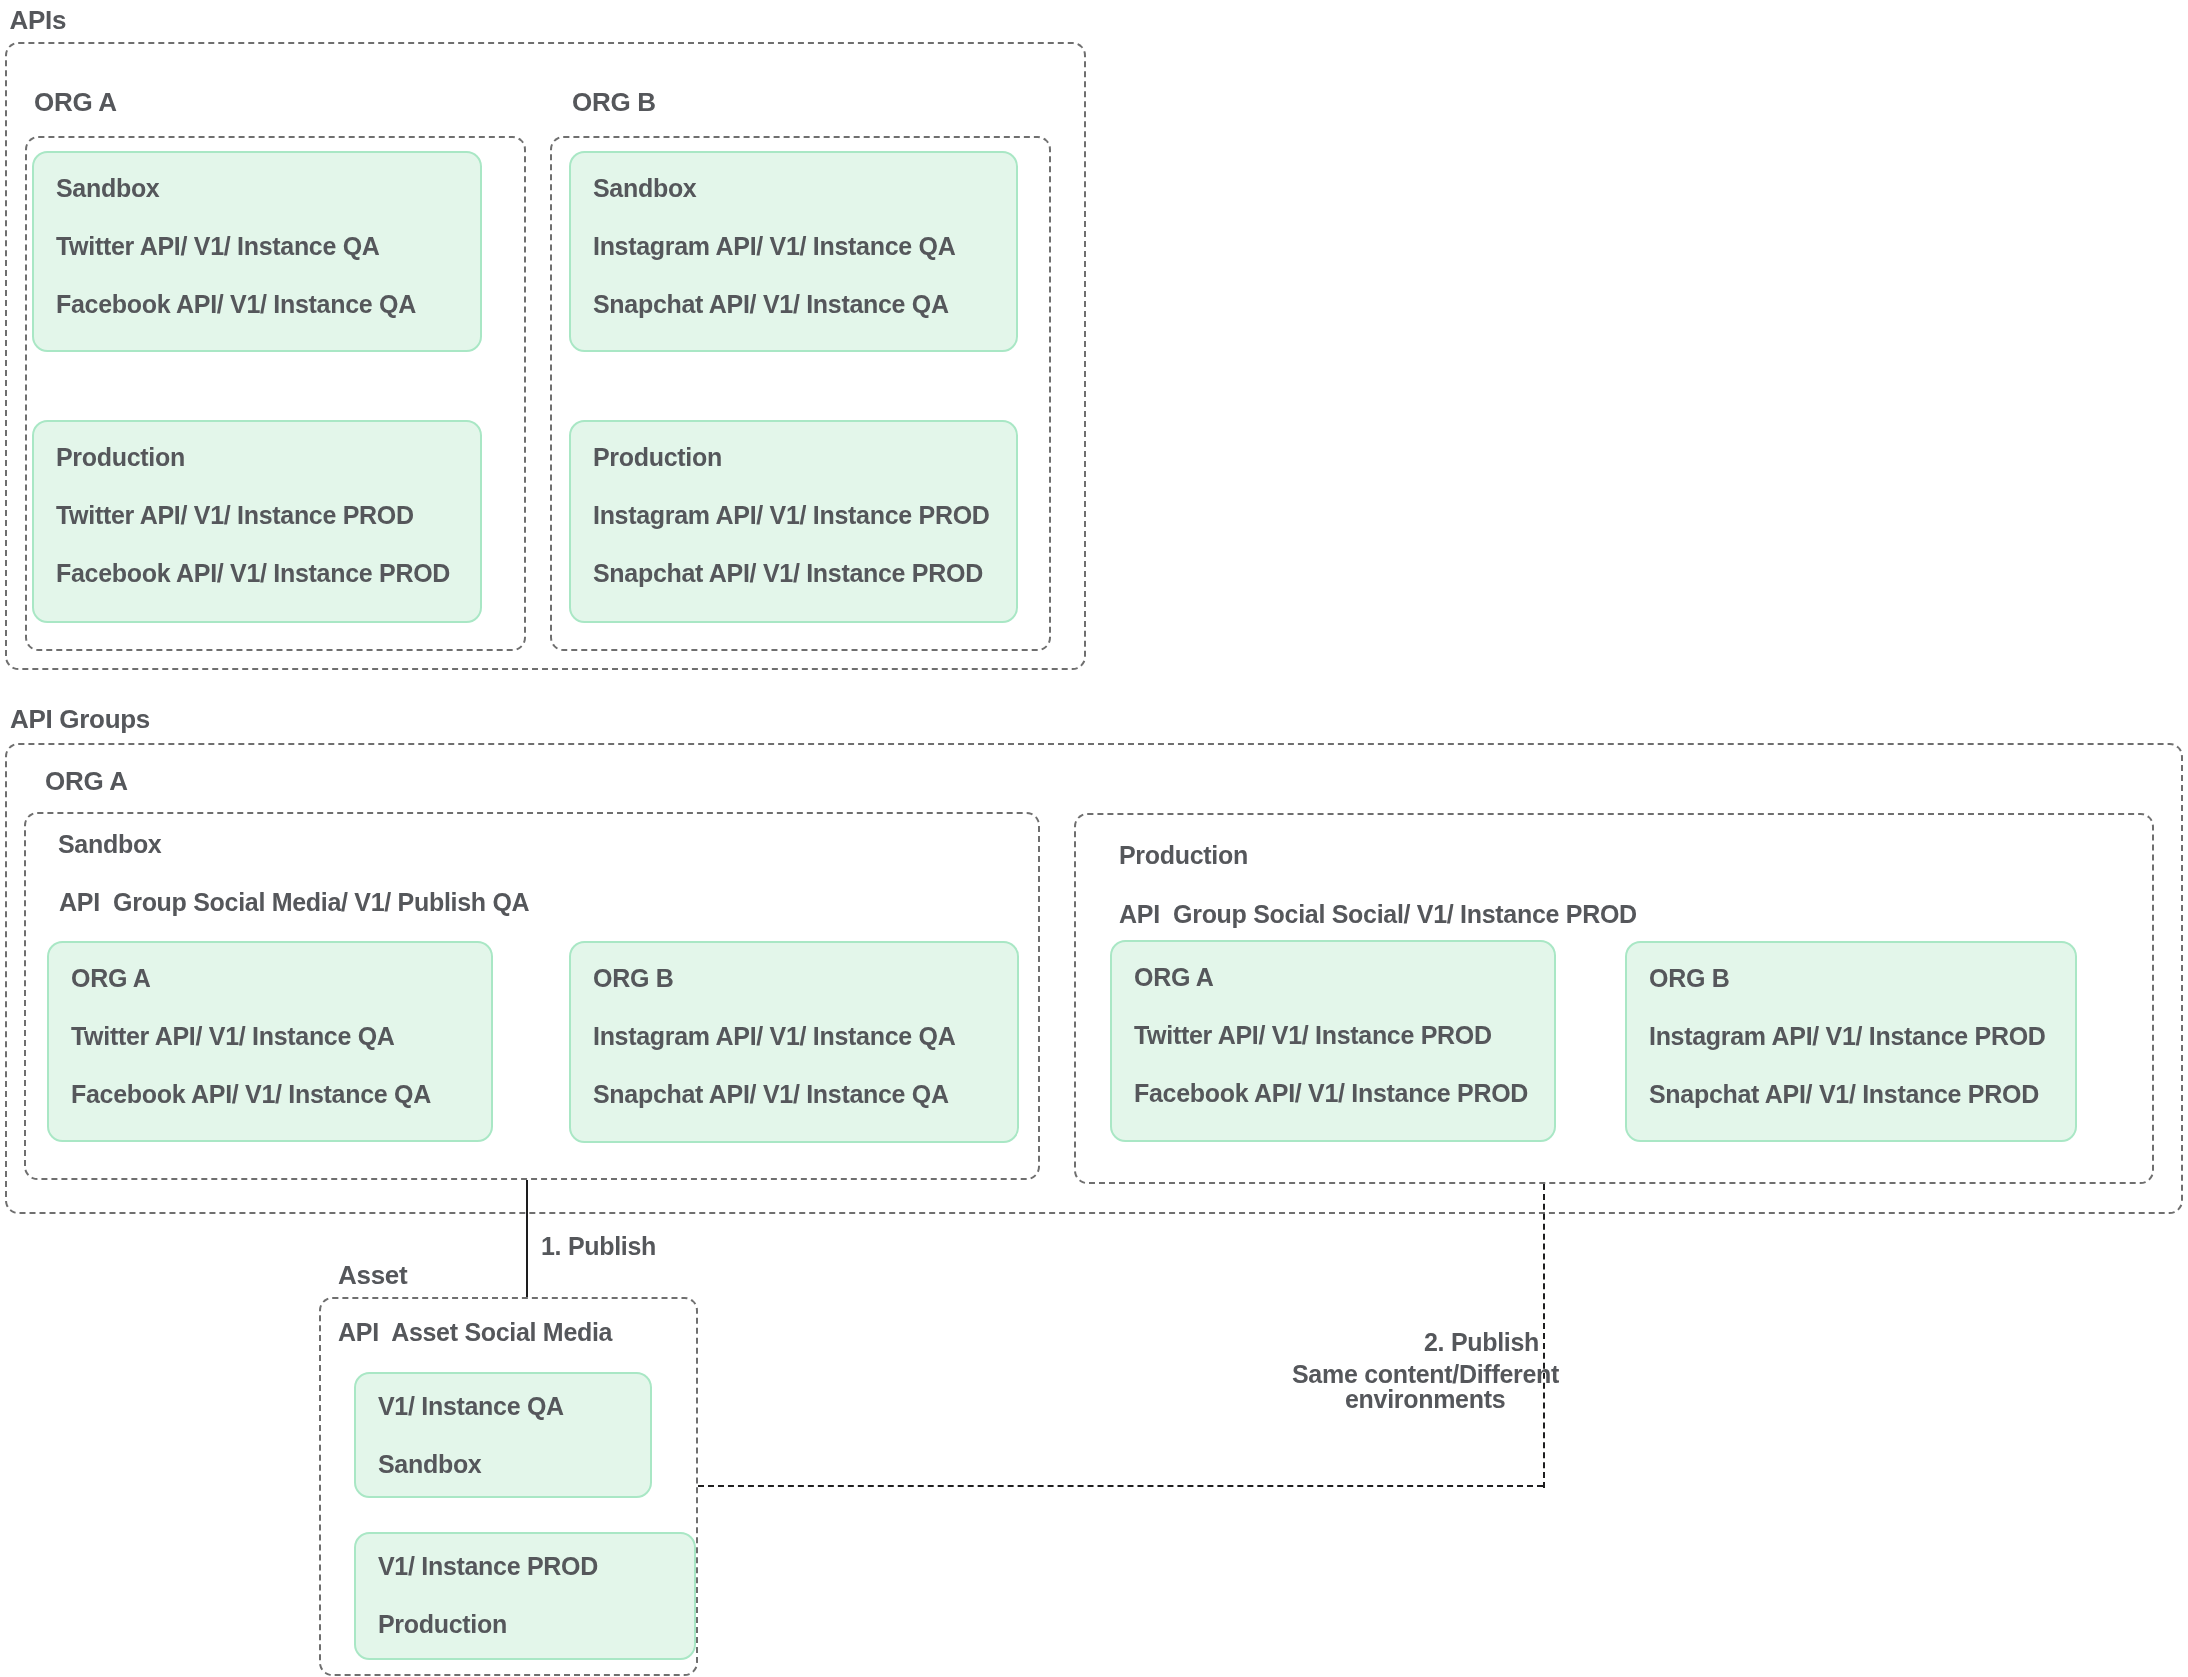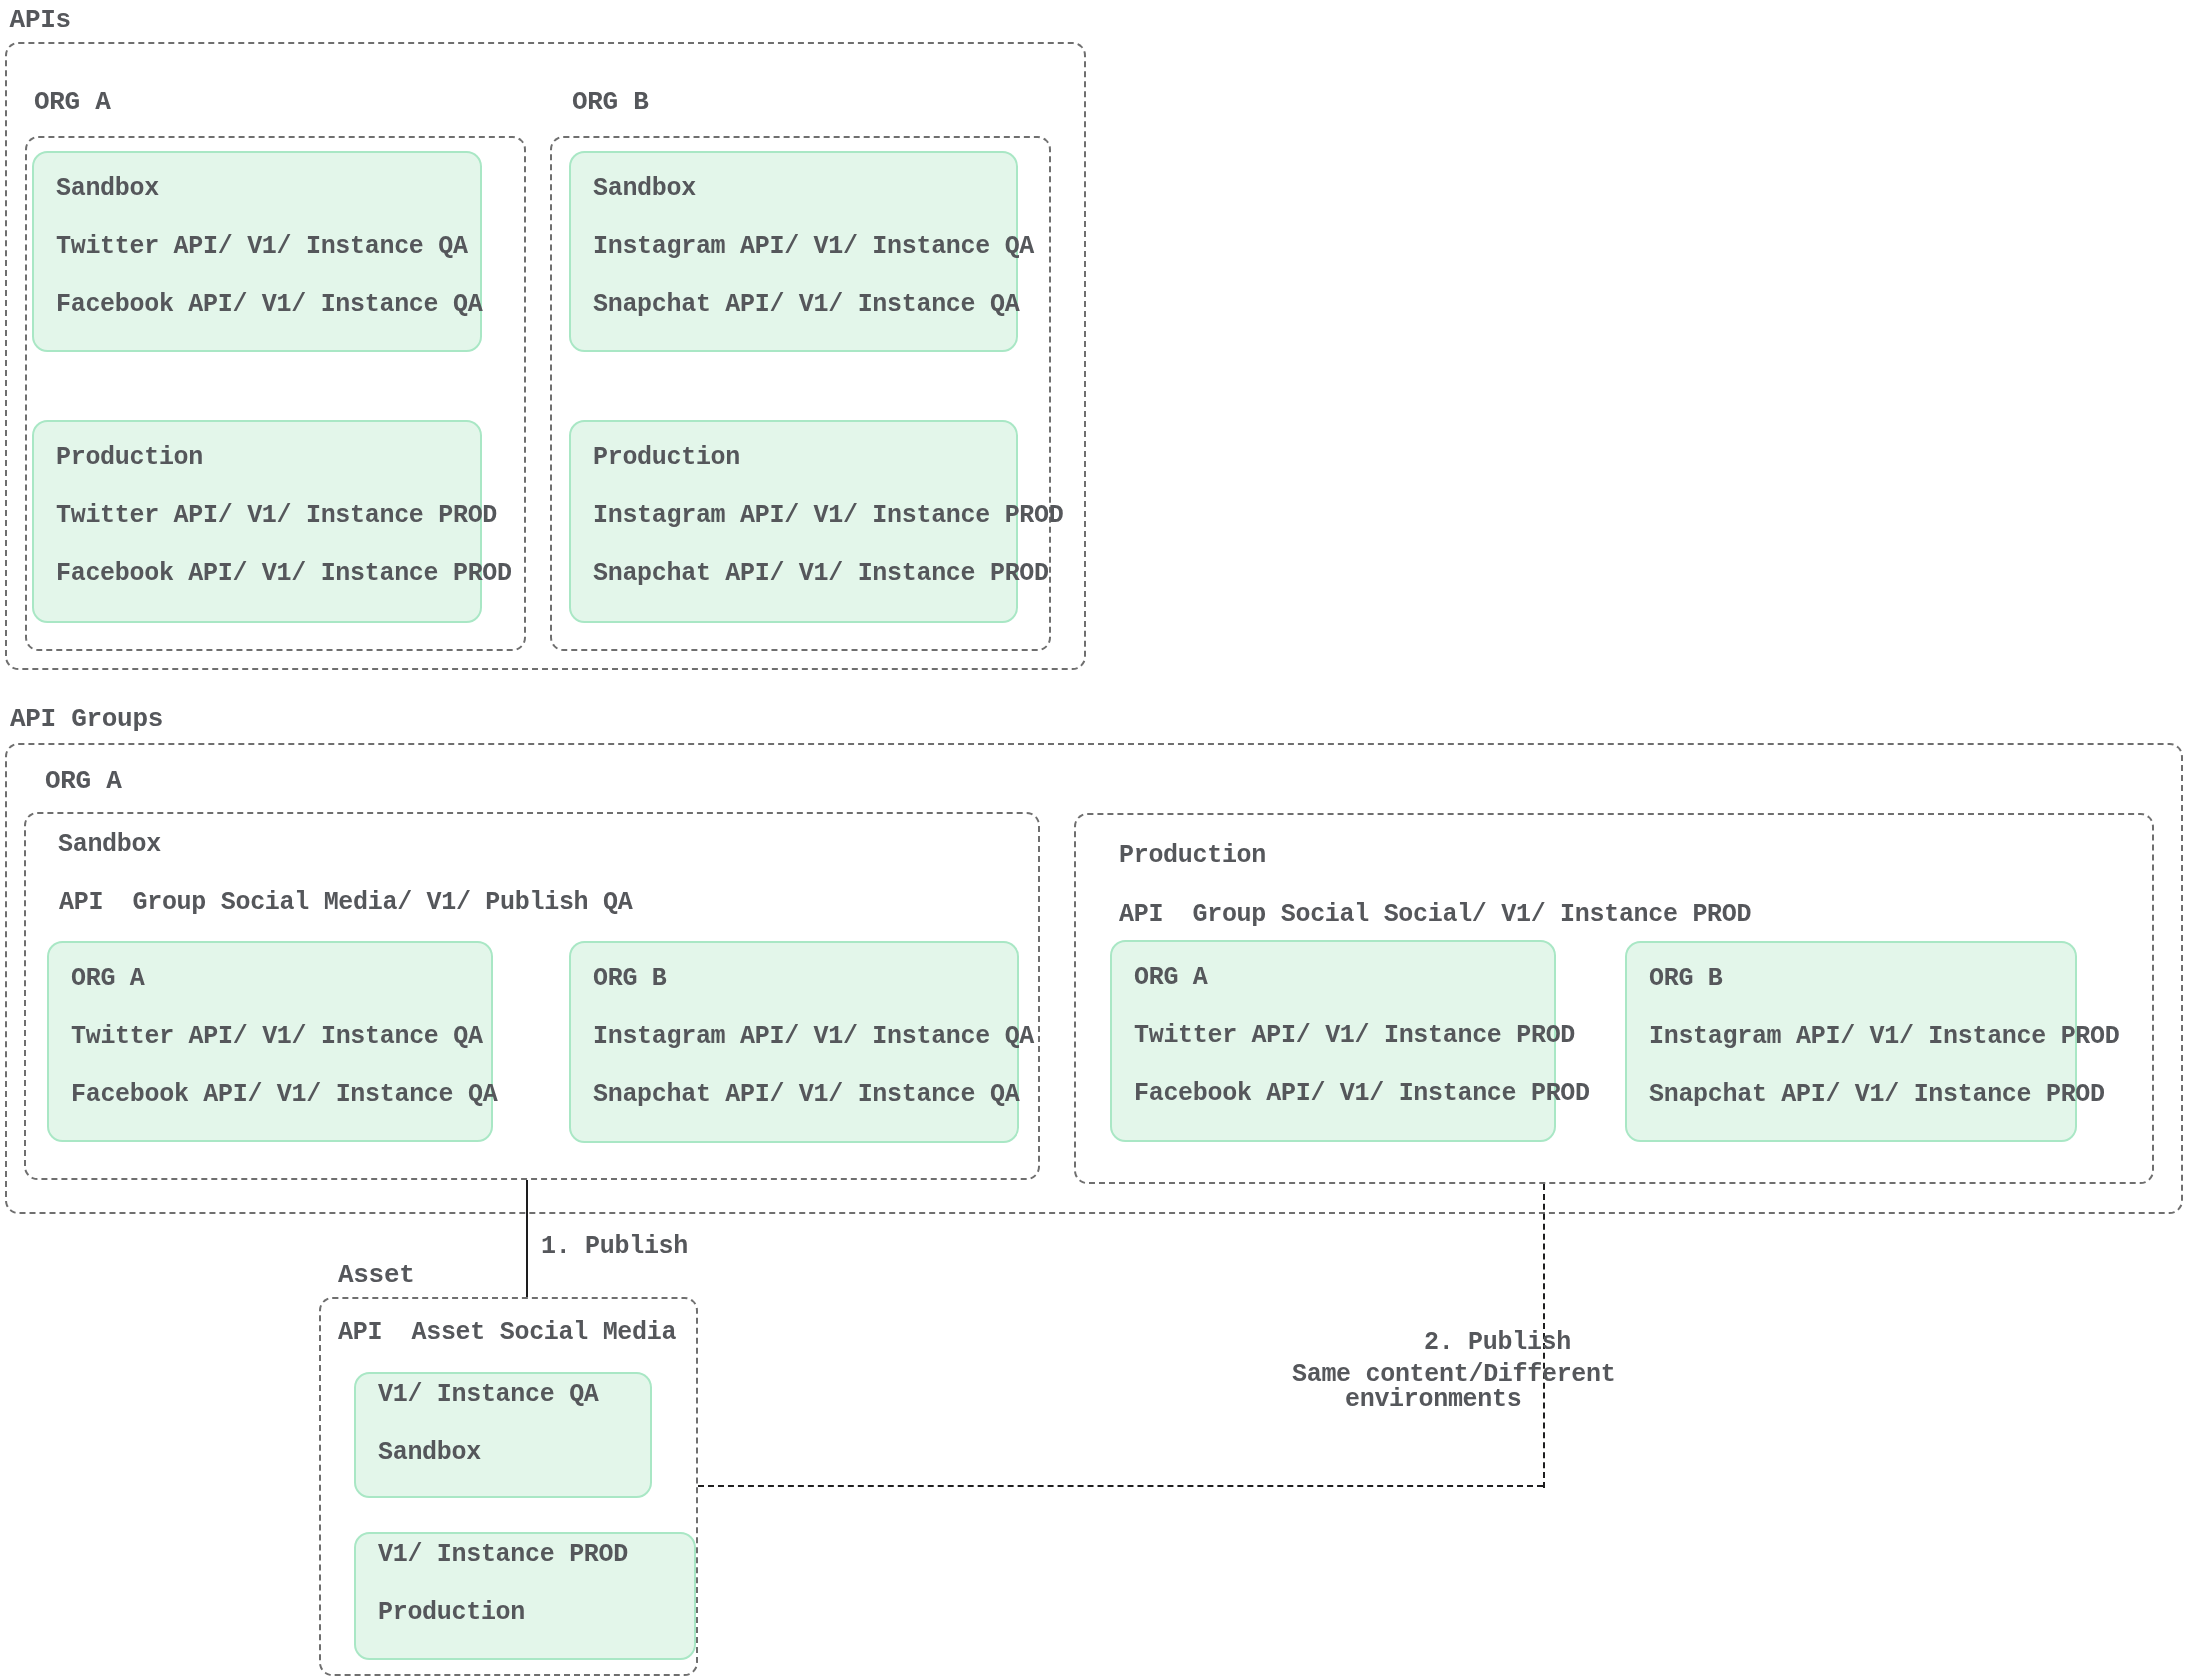--- a/index.html
+++ b/index.html
@@ -1,29 +1,29 @@
 <!DOCTYPE html>
 <html><head>
 <meta charset="utf-8">
 <style>
   html,body{margin:0;padding:0;background:#ffffff;}
   #canvas{
     position:relative;width:2188px;height:1677px;overflow:hidden;
-    font-family:Liberation Mono, monospace;font-weight:700;color:#55575b;
+    font-family:Liberation Sans, sans-serif;font-weight:700;color:#55575b;
     letter-spacing:-0.3px;background:#ffffff;
   }
   .t{position:absolute;white-space:pre;font-size:25px;line-height:25px;}
   .lbl{font-size:26px;}
   .dash{position:absolute;border:2.9px dashed #6f6f6f;border-radius:13.4px;box-sizing:border-box;}
   .green{
     position:absolute;background:#e3f6ea;border:2.9px solid #a9e7c5;border-radius:15.4px;
     box-sizing:border-box;display:flex;flex-direction:column;gap:33px;
     padding:23px 9.6px 0 22px;font-size:25px;line-height:25px;
   }
-  .green.two{padding-top:8px;}
+  .green.two{padding-top:20px;}
   .green div{white-space:pre;}
   .vsolid{position:absolute;width:0;border-left:2.9px solid #1d1d1e;}
   .vdash{position:absolute;width:0;border-left:2.9px dashed #1d1d1e;}
   .hdash{position:absolute;height:0;border-top:2.9px dashed #1d1d1e;}
 </style>
 </head>
 <body>
 
 <div id="canvas">
 

